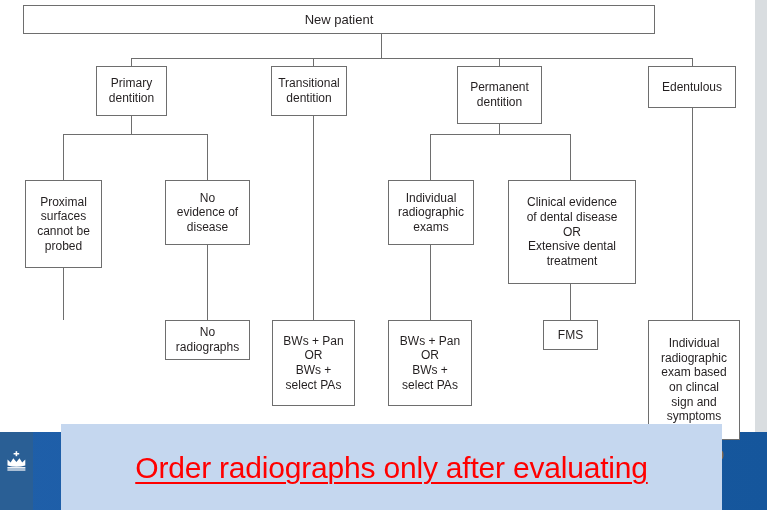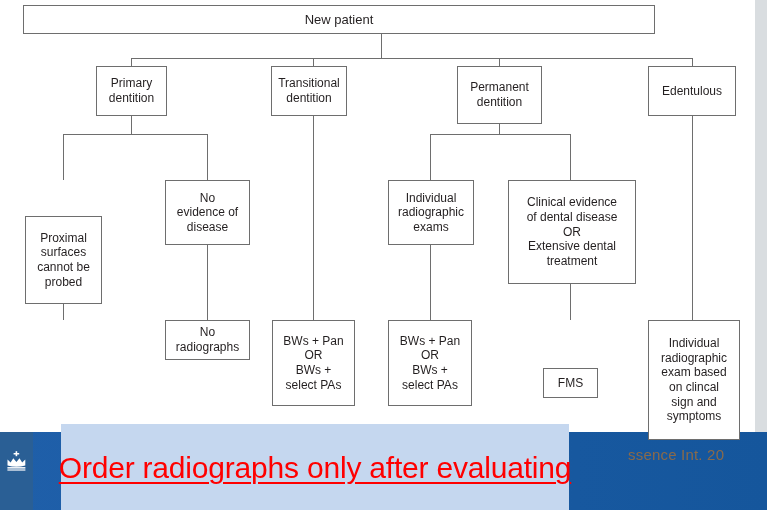--- a/index.html
+++ b/index.html
@@ -97,21 +97,21 @@
     white-space: nowrap;
     z-index: 2;
     letter-spacing: 0.2px;
   }
 
   
   .callout {
     position: absolute;
     left: 61px;
     top: 424px;
-    width: 508px;
+    width: 661px;
     height: 86px;
     background: #c5d7ef;
     z-index: 6;
     display: flex;
     flex-direction: row;
     align-items: center;
     justify-content: center;
     padding-top: 2px;
     box-sizing: border-box;
   }
@@ -144,37 +144,37 @@
   <div class="line vline" style="left:313px; top:58px; height:8px;"></div>
   <div class="line vline" style="left:499px; top:58px; height:8px;"></div>
   <div class="line vline" style="left:692px; top:58px; height:8px;"></div>
 
   <div class="box" style="left:96px; top:66px; width:71px; height:50px;">Primary
 dentition</div>
   <div class="box" style="left:271px; top:66px; width:76px; height:50px;">Transitional
 dentition</div>
   <div class="box" style="left:457px; top:66px; width:85px; height:58px;">Permanent
 dentition</div>
-  <div class="box" style="left:648px; top:66px; width:88px; height:50px;">Edentulous</div>
+  <div class="box" style="left:648px; top:66px; width:88px; height:42px;">Edentulous</div>
 
   <div class="line vline" style="left:131px; top:116px; height:18px;"></div>
   <div class="line hline" style="left:63px; top:134px; width:145px;"></div>
   <div class="line vline" style="left:63px; top:134px; height:46px;"></div>
   <div class="line vline" style="left:207px; top:134px; height:46px;"></div>
 
   <div class="line vline" style="left:313px; top:116px; height:204px;"></div>
 
   <div class="line vline" style="left:499px; top:116px; height:18px;"></div>
   <div class="line hline" style="left:430px; top:134px; width:141px;"></div>
   <div class="line vline" style="left:430px; top:134px; height:46px;"></div>
   <div class="line vline" style="left:570px; top:134px; height:46px;"></div>
 
   <div class="line vline" style="left:692px; top:100px; height:220px;"></div>
 
-  <div class="box" style="left:25px; top:180px; width:77px; height:88px;margin-top:36px;">Proximal
+  <div class="box" style="left:25px; top:180px; width:77px; height:88px;">Proximal
 surfaces
 cannot be
 probed</div>
   <div class="box" style="left:165px; top:180px; width:85px; height:65px;">No
 evidence of
 disease</div>
   <div class="box" style="left:388px; top:180px; width:86px; height:65px;">Individual
 radiographic
 exams</div>
   <div class="box" style="left:508px; top:180px; width:128px; height:104px;">Clinical evidence
@@ -191,21 +191,21 @@
   <div class="box" style="left:165px; top:320px; width:85px; height:40px;">No
 radiographs</div>
   <div class="box" style="left:272px; top:320px; width:83px; height:86px;">BWs + Pan
 OR
 BWs +
 select PAs</div>
   <div class="box" style="left:388px; top:320px; width:84px; height:86px;">BWs + Pan
 OR
 BWs +
 select PAs</div>
-  <div class="box" style="left:543px; top:320px; width:55px; height:30px;margin-top:48px;">FMS</div>
+  <div class="box" style="left:543px; top:320px; width:55px; height:30px;">FMS</div>
   <div class="box" style="left:648px; top:320px; width:92px; height:120px;">Individual
 radiographic
 exam based
 on clincal
 sign and
 symptoms</div>
 
   <div class="footer-bar">
     <div class="footer-left"></div>
     <svg class="crown-icon" viewBox="0 0 26 26">

